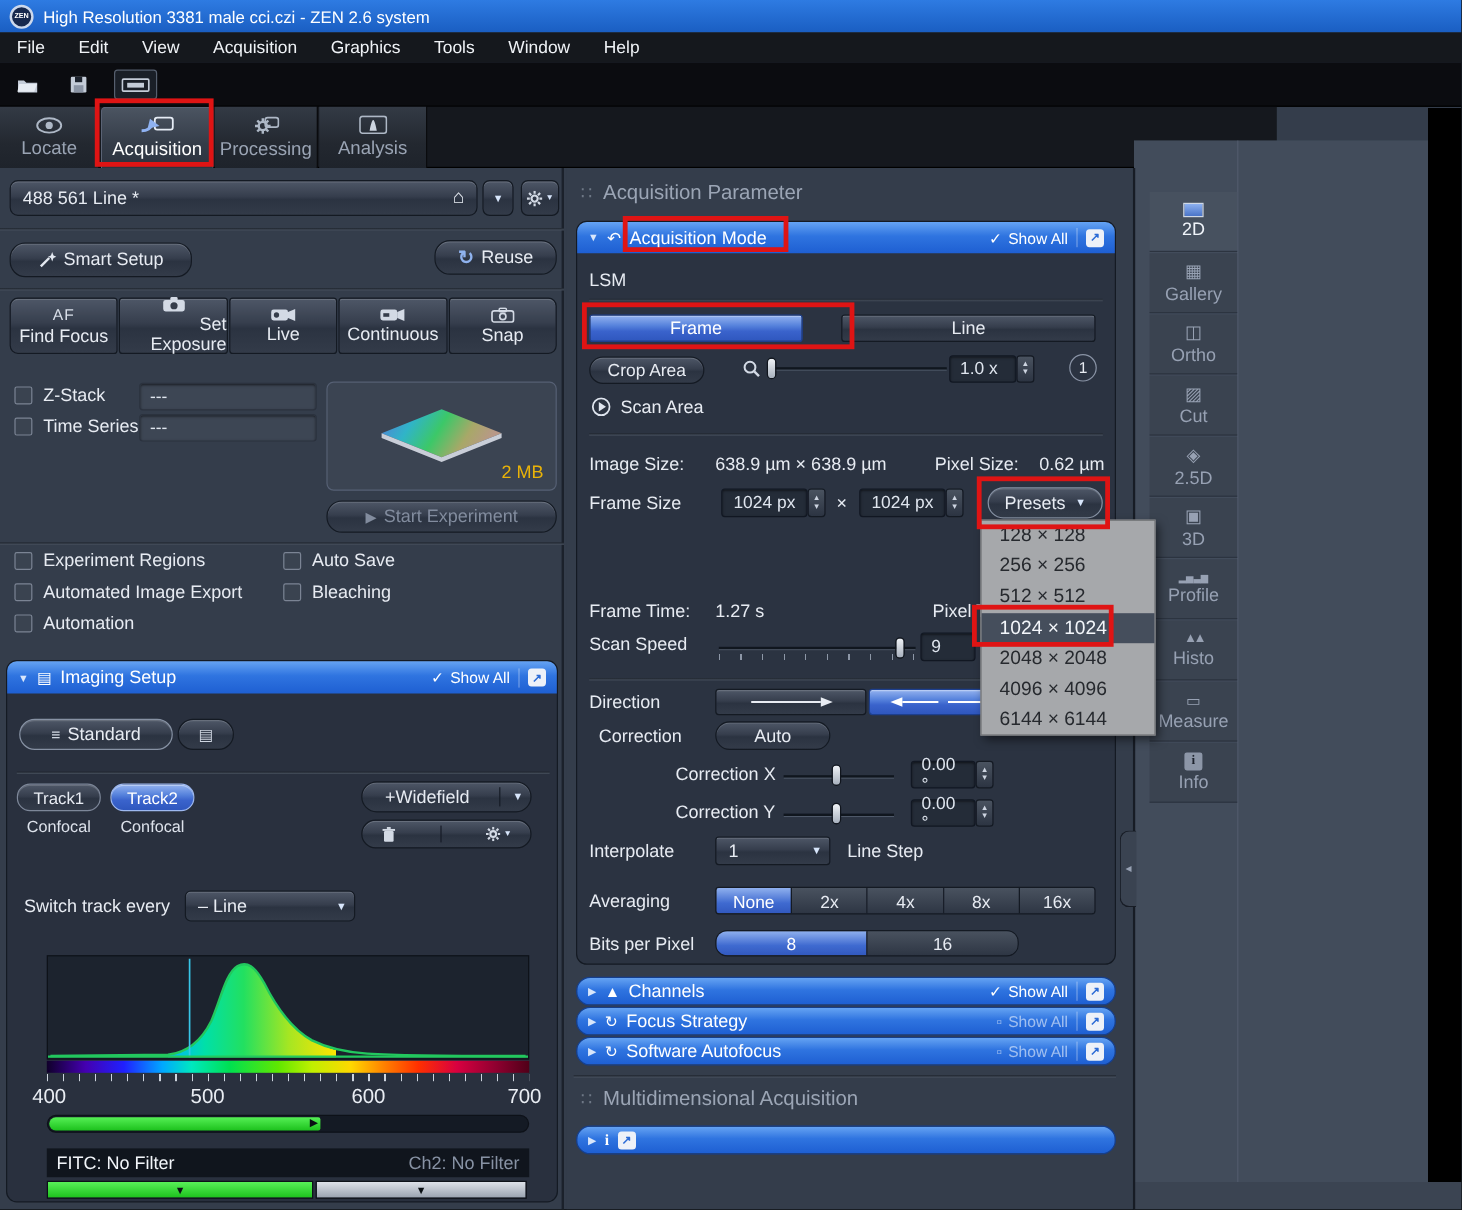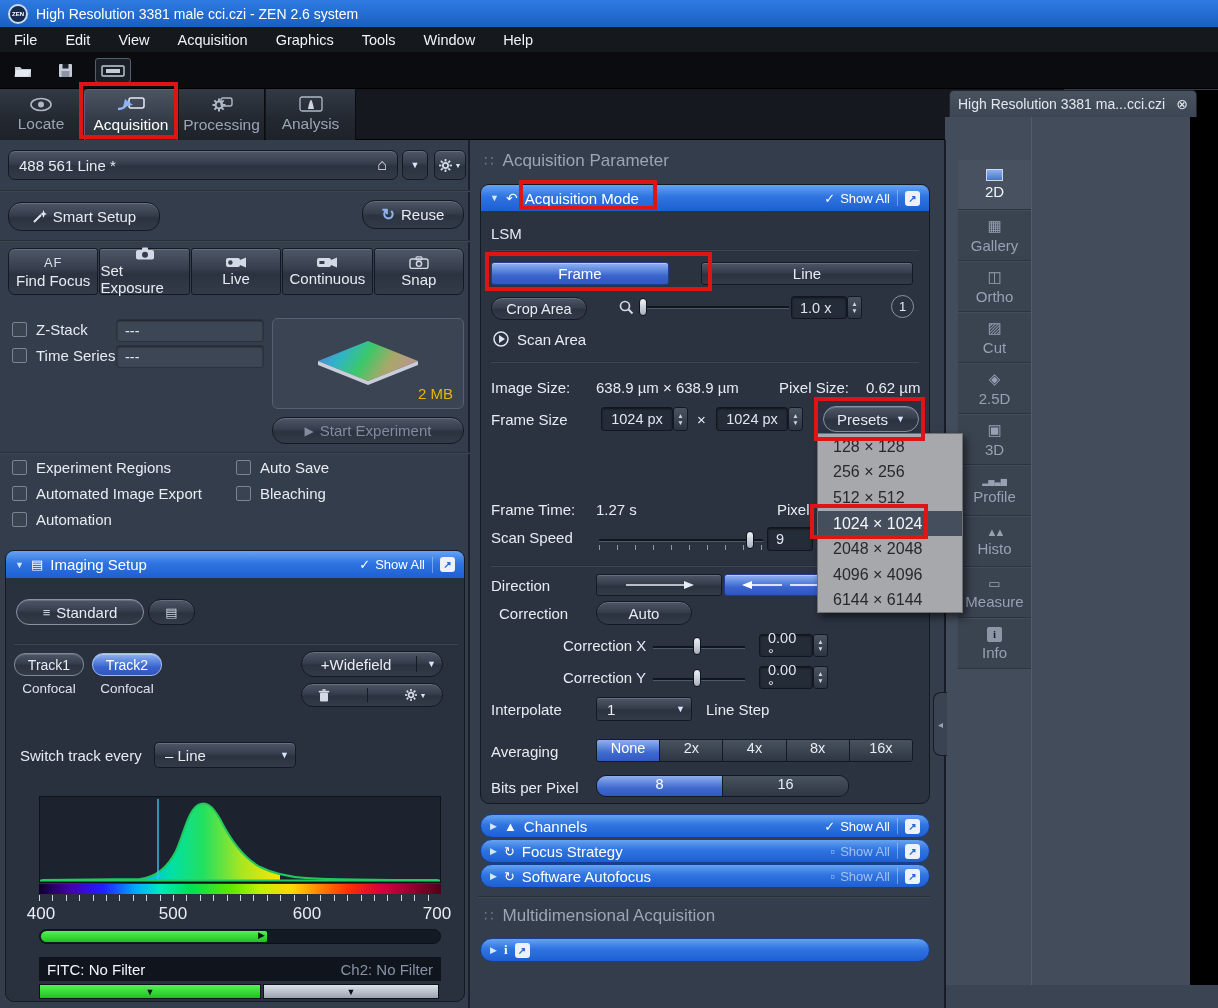--- a/index.html
+++ b/index.html
@@ -42,21 +42,21 @@
   .panel{background:#2b3341;border:1px solid #141a23;border-radius:9px;}
   .exp{font-size:9px;color:#d8e6fb;}
   .showall{display:flex;align-items:center;gap:5px;font-size:13px;color:#fff;white-space:nowrap;}
   .extlink{width:15px;height:15px;border-radius:3px;background:#edf1f8;color:#2b6bd6;font-size:10px;font-weight:bold;
     display:flex;align-items:center;justify-content:center;flex:none;}
   .vsep{width:1px;height:16px;background:rgba(255,255,255,.35);}
   .slider-track{height:3px;background:#10161e;border-bottom:1px solid #4e5868;}
   .slider-handle{width:8px;height:18px;border-radius:4px;background:linear-gradient(180deg,#f0f3f7,#a7b0bd);border:1px solid #10151d;}
   .ticks{height:5px;background:repeating-linear-gradient(90deg,#8d97a7 0 1px,transparent 1px 18px);}
   .seg{display:flex;border-radius:3px;overflow:hidden;border:1px solid #141a23;}
-  .seg>div{flex:1;display:flex;align-items:flex-start;justify-content:center;font-size:14.5px;
+  .seg>div{flex:1;display:flex;align-items:flex-end;justify-content:center;font-size:14.5px;
     background:linear-gradient(180deg,#49525f,#2e3644);border-right:1px solid #141a23;color:#e7ebf2;}
   .seg>div:last-child{border-right:none;}
   .seg>div.on{background:linear-gradient(180deg,#8fb0ee,#3f6ad0 60%,#3259bf);color:#fff;}
   .ddmenu{position:absolute;left:817px;top:433px;width:146px;height:180px;background:#a6a8ab;
     border:1px solid #6f7174;box-shadow:3px 4px 8px rgba(0,0,0,.55);z-index:60;}
   .dditem{height:25.6px;display:flex;align-items:center;padding-left:15px;font-size:16px;color:#26292e;}
   .dditem.sel{background:#454e5c;color:#f3f6fa;}
   .anno{position:absolute;border:4px solid #df1414;z-index:90;pointer-events:none;}
   .tile{position:absolute;left:0;width:73px;height:50px;background:#3a4350;border-bottom:1px solid #2c3440;
     display:flex;flex-direction:column;align-items:center;justify-content:center;gap:2px;color:#97a1b3;font-size:15px;}
@@ -155,24 +155,20 @@
             <path d="M4,13 L9,13 C10.5,5 11.5,4 12,4 C12.5,4 13.5,5 15,13 L20,13" fill="#cdd5e0"></path>
           </svg>
       </span>
       <span>Analysis</span>
     </div>
   </div>
 
   <div class="abs" style="left:1190px;top:90px;width:28px;height:895px;background:#000;"></div>
   <div class="abs" style="left:945px;top:117px;width:245px;height:868px;background:#424c5b;"></div>
   <div class="abs" style="left:945px;top:985px;width:273px;height:23px;background:#3b4452;"></div>
-  <div class="abs" style="left:949px;top:90px;width:248px;height:27px;background:linear-gradient(180deg,#49535f,#3c4654);border:1px solid #20262f;border-bottom:none;border-radius:5px 5px 0 0;display:flex;align-items:center;padding:0 8px;gap:8px;z-index:5;">
-    <span style="font-size:14px;color:#e2e7ef;flex:1;white-space:nowrap;overflow:hidden;">High Resolution 3381 ma...cci.czi</span>
-    <span style="font-size:14px;color:#dfe5ee;">⊗</span>
-  </div>
   <div class="abs" style="left:1031px;top:117px;width:1px;height:868px;background:#5d6878;opacity:.55;"></div>
 
   <div class="abs" style="left:958px;top:160px;width:73px;height:500px;">
     <div class="tile sel" style="top:0;">
       <span class="icn" style="width:17px;height:12px;background:linear-gradient(180deg,#8cb0f0,#4a74c8);border:1px solid #cfd8e6;"></span>
       <span>2D</span>
     </div>
     <div class="tile" style="top:51px;">
       <span class="icn" style="font-size:15px;">▦</span>
       <span>Gallery</span>
@@ -266,21 +262,21 @@
         <span style="font-size:15px;">Find Focus</span>
       </div>
       <div class="btn btn-rect" style="flex:1;flex-direction:column;gap:2px;">
         <span class="icn">
           <svg width="20" height="13">
               <rect x="1" y="3" width="18" height="9.5" rx="2" fill="#d3dae5"></rect>
               <rect x="7" y="0.5" width="6" height="3.5" rx="1" fill="#d3dae5"></rect>
               <circle cx="10" cy="7.8" r="3" fill="#353d4b"></circle>
             </svg>
         </span>
-        <span style="font-size:15px;">Set Exposure</span>
+        <span style="font-size:15px;text-align:right;">Set Exposure</span>
       </div>
       <div class="btn btn-rect" style="flex:1;flex-direction:column;gap:2px;">
         <span class="icn">
           <svg width="22" height="12">
               <rect x="1" y="2" width="14" height="9" rx="2" fill="#d3dae5"></rect>
               <polygon points="15,4 21,1.5 21,11.5 15,9" fill="#d3dae5"></polygon>
               <circle cx="5.4" cy="6.5" r="2.2" fill="#353d4b"></circle>
             </svg>
         </span>
         <span style="font-size:15px;">Live</span>

